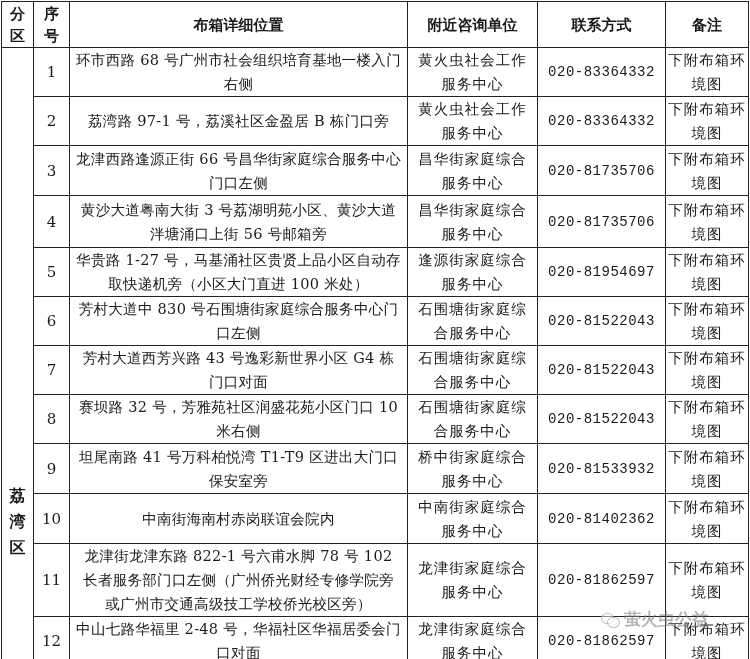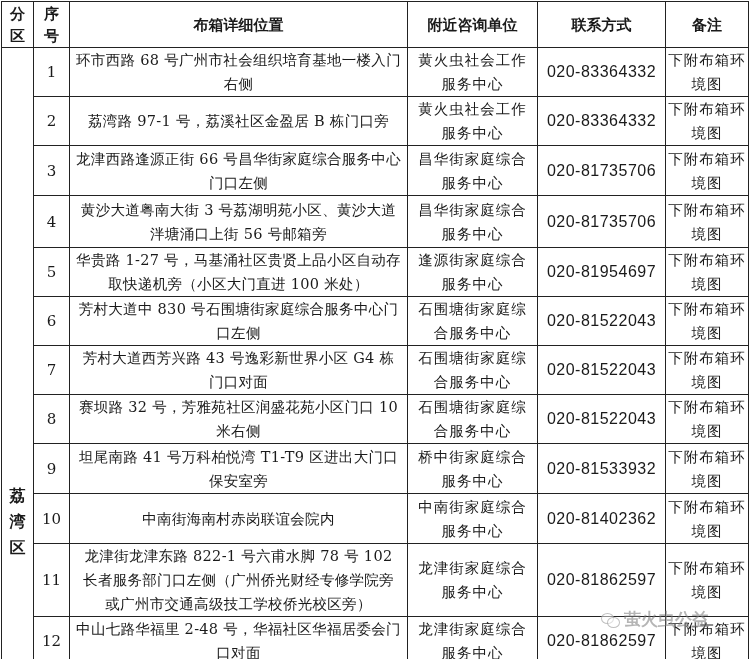--- a/index.html
+++ b/index.html
@@ -5,21 +5,21 @@
   html, body { margin: 0; padding: 0; background: #ffffff; }
   body { width: 750px; height: 659px; overflow: hidden; position: relative;
          font-family: "DejaVu Serif", "Liberation Serif", serif; color: #1a1a1a; }
   table { border-collapse: collapse; position: absolute; left: 1px; top: 1px; table-layout: fixed; }
   td, th { border: 1.5px solid #222; padding: 0; text-align: center; vertical-align: middle;
            font-size: 14.5px; line-height: 24px; }
   th { font-weight: bold; font-size: 15px; height: 45px; font-family: "DejaVu Sans", "Liberation Sans", sans-serif; }
   th.narrow { line-height: 22px; }
   td.loc { padding: 0 6px; letter-spacing: 0.3px; text-align: center; }
   td.unit { padding: 0 4px; letter-spacing: 1px; }
-  td.phone { font-family: Liberation Sans, sans-serif; font-size: 16px; letter-spacing: 0.5px; }
+  td.phone { font-family: Liberation Mono, monospace; font-size: 14px; letter-spacing: 0.5px; }
   td.note { letter-spacing: 1px; }
   td.num { font-size: 15px; }
   td.district { font-weight: bold; font-size: 16px; line-height: 26px; vertical-align: top;
                 font-family: "DejaVu Sans", "Liberation Sans", sans-serif; }
   .district-inner { padding-top: 435px; }
   .watermark { position: absolute; left: 601px; top: 608px; font-size: 17px; color: rgba(120,120,120,0.55);
                font-family: "DejaVu Sans", "Liberation Sans", sans-serif; font-weight: bold; display: flex; align-items: center; gap: 3px; pointer-events: none; }
   .wm-icon { width: 20px; height: 16px; position: relative; }
   .wm-icon span { position: absolute; border-radius: 50%; border: 1.5px solid rgba(150,150,150,0.6); background: rgba(255,255,255,0.5); }
 </style>

